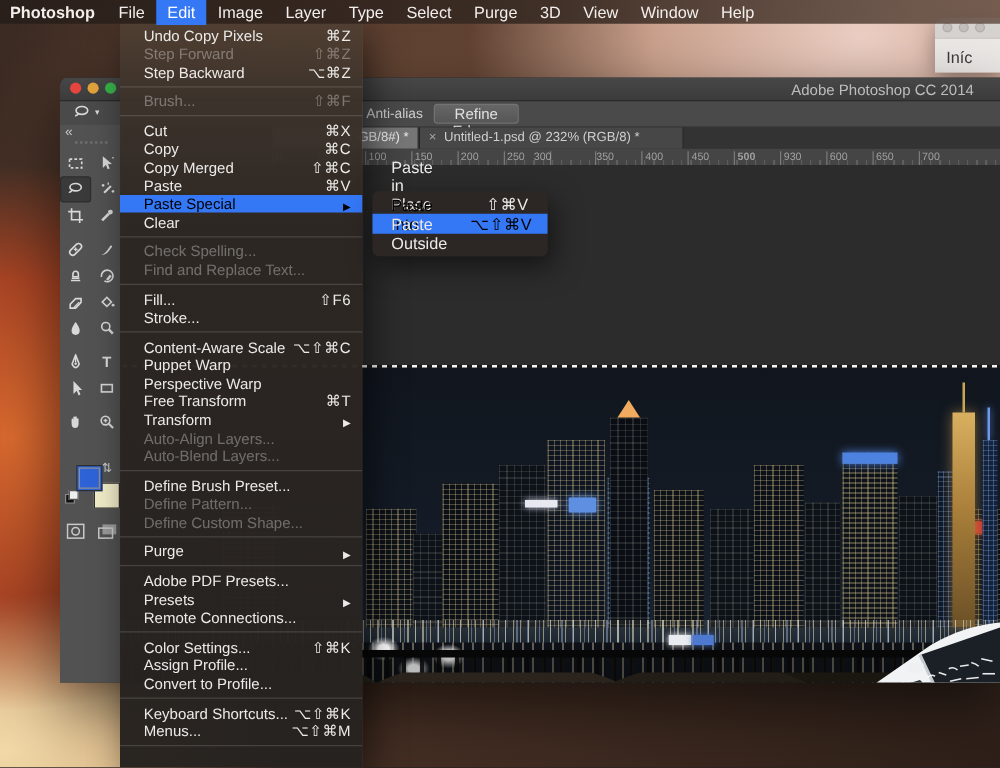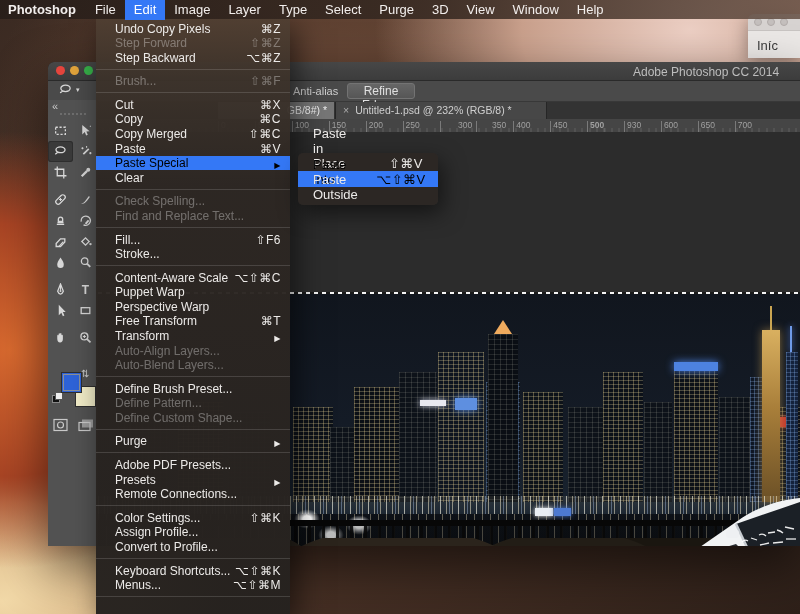--- a/index.html
+++ b/index.html
@@ -207,23 +207,23 @@
       <div class="tick-label" style="left: 210px;">50</div>
       <div class="tick" style="left: 243.9px;"></div>
       <div class="tick-label" style="left: 246.9px;">100</div>
       <div class="tick" style="left: 280.8px;"></div>
       <div class="tick-label" style="left: 283.8px;">150</div>
       <div class="tick" style="left: 317.7px;"></div>
       <div class="tick-label" style="left: 320.7px;">200</div>
       <div class="tick" style="left: 354.6px;"></div>
       <div class="tick-label" style="left: 357.6px;">250</div>
       <div class="tick" style="left: 391.5px;"></div>
-      <div class="tick-label" style="left: 410px;">300</div>
+      <div class="tick-label" style="left: 379px;">300</div>
       <div class="tick" style="left: 428.4px;"></div>
-      <div class="tick-label" style="left: 444px;">350</div>
+      <div class="tick-label" style="left: 429px;">350</div>
       <div class="tick" style="left: 465.3px;"></div>
       <div class="tick-label" style="left: 468.3px;">400</div>
       <div class="tick" style="left: 502.2px;"></div>
       <div class="tick-label" style="left: 505.2px;">450</div>
       <div class="tick" style="left: 539.1px;"></div>
       <div class="tick-label" style="left: 542.1px; font-weight: bold;">500</div>
       <div class="tick" style="left: 576px;"></div>
       <div class="tick-label" style="left: 579px;">930</div>
       <div class="tick" style="left: 612.9px;"></div>
       <div class="tick-label" style="left: 615.9px;">600</div>

